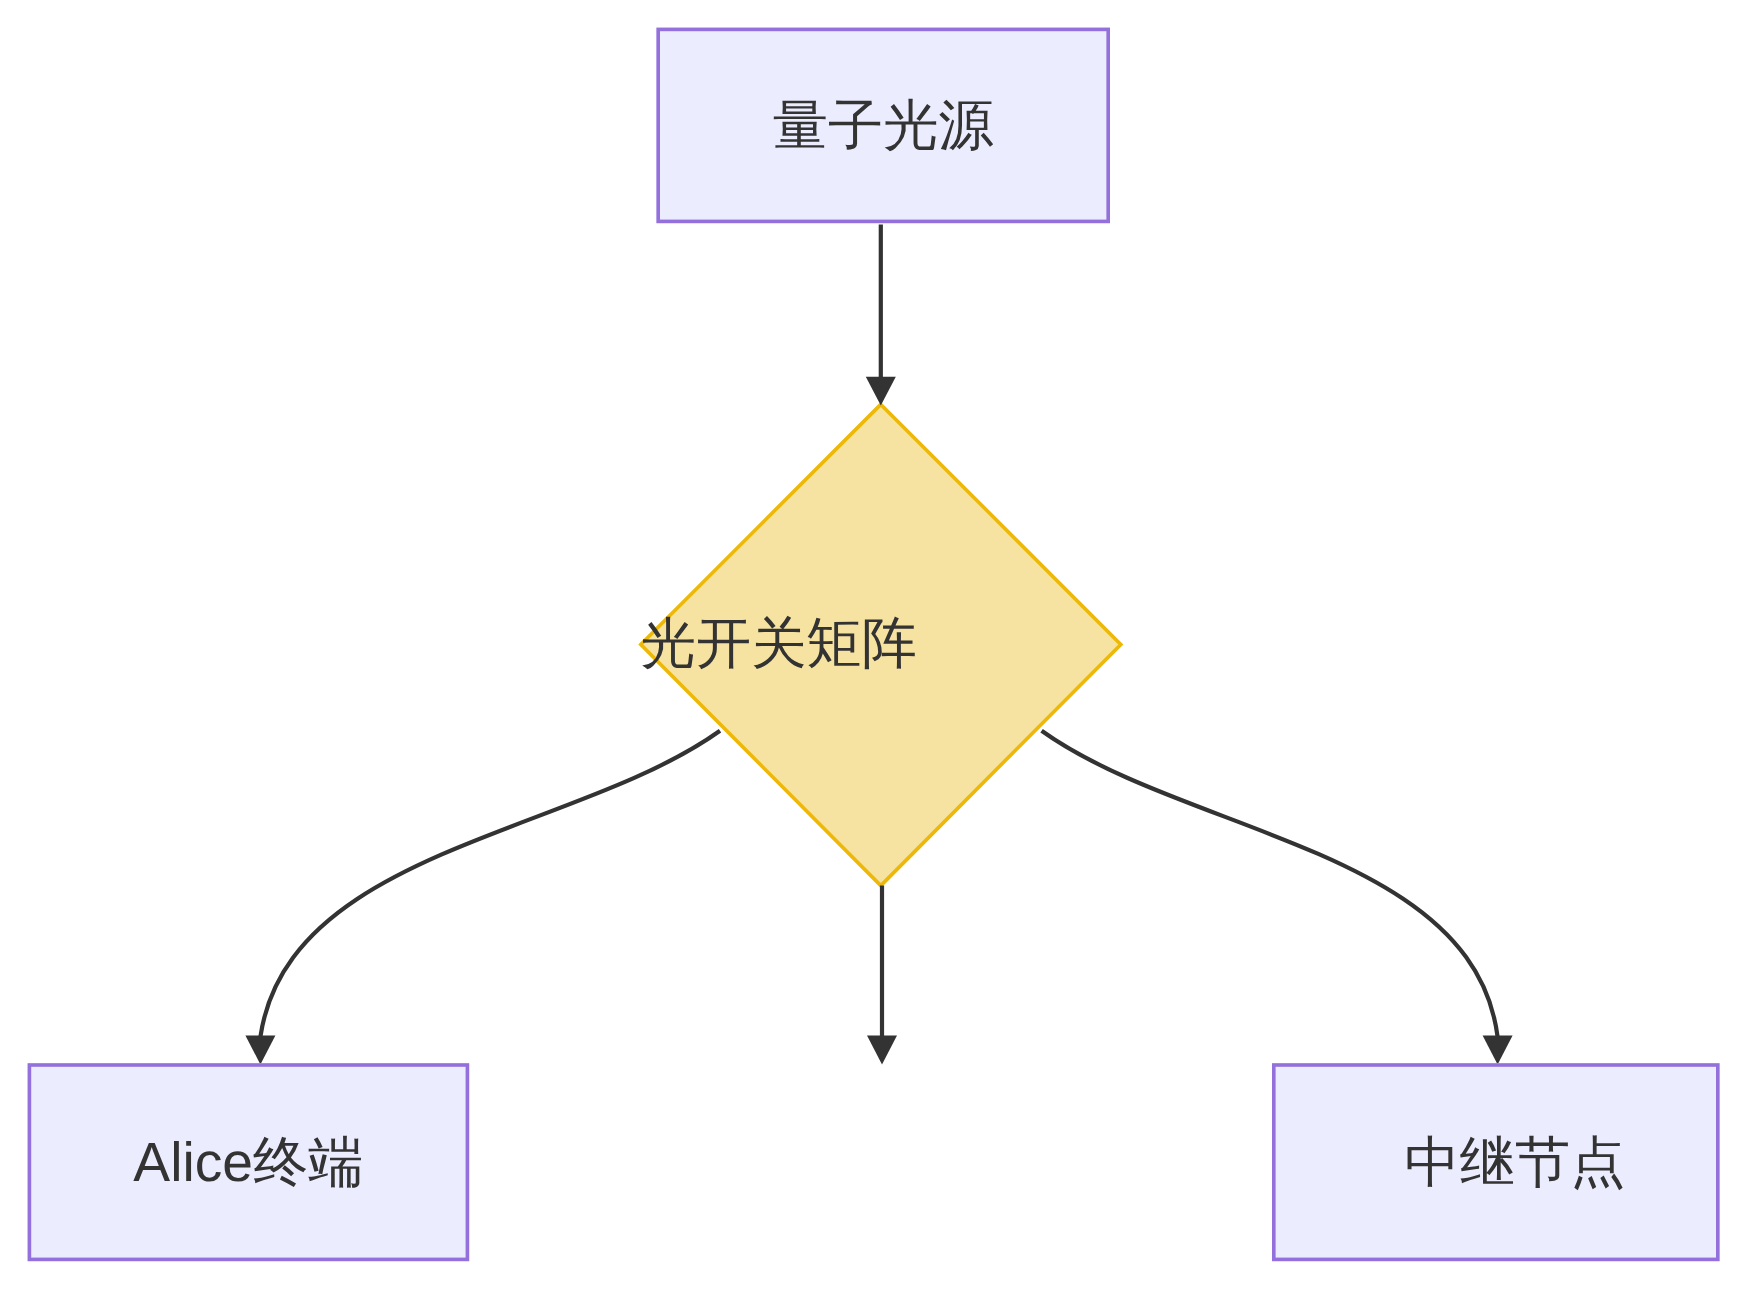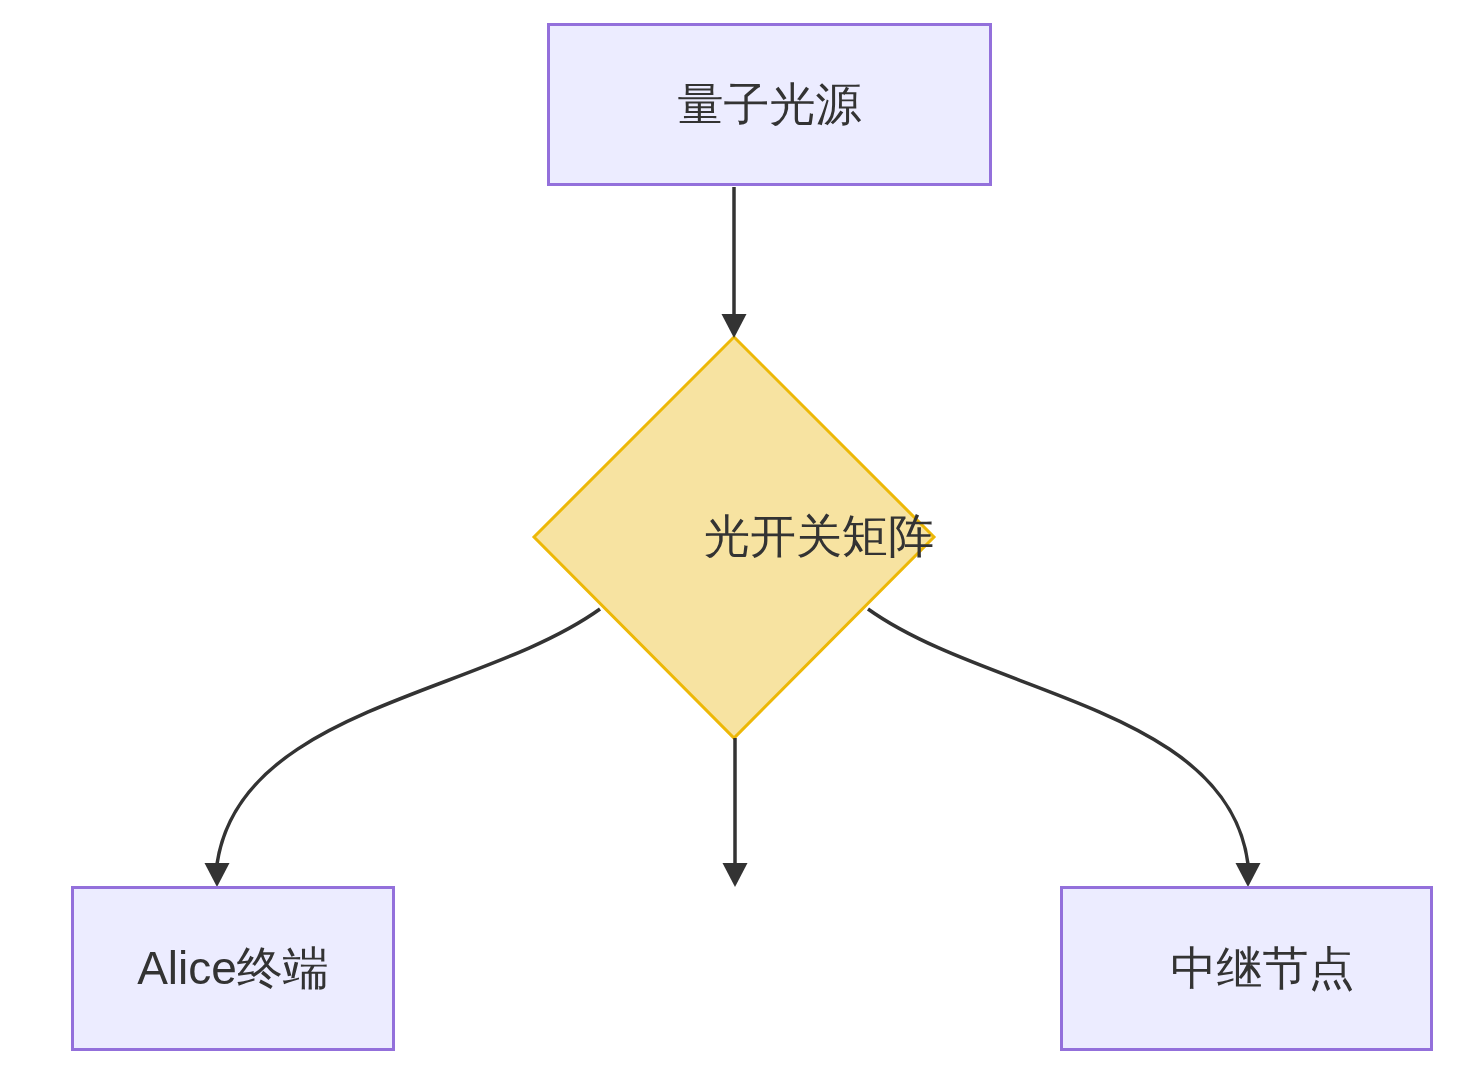--- a/index.html
+++ b/index.html
@@ -54,34 +54,34 @@
 
   .rect-node {
     position: absolute;
     background: var(--node-fill);
     border: 3px solid var(--node-stroke);
     display: flex;
     align-items: center;
     justify-content: center;
   }
 
-  #node-source { left: 547px; top: 23px;  width: 445px; height: 163px; }
-  #node-alice  { left: 23px;  top: 886px; width: 324px; height: 165px; margin-left: 48px; }
+  #node-source { left: 547px; top: 23px;  width: 378px; height: 163px; }
+  #node-alice  { left: 23px;  top: 886px; width: 368px; height: 165px; }
   #node-bob    { left: 555px; top: 886px; width: 365px; height: 165px; }
   #node-relay  { left: 1060px; top: 886px; width: 373px; height: 165px; padding-left: 32px; }
 
   .diamond-label-box {
     position: absolute;
     left: 534px;
     top: 437px;
     width: 400px;
     height: 200px;
     display: flex;
     align-items: center;
-    justify-content: flex-end;
+    justify-content: flex-start;
     pointer-events: none;
   }
 </style>
 </head>
 <body>
 
 <div class="canvas">
 
   <svg class="edges-layer" viewBox="0 0 1457 1074" xmlns="http://www.w3.org/2000/svg">
 

